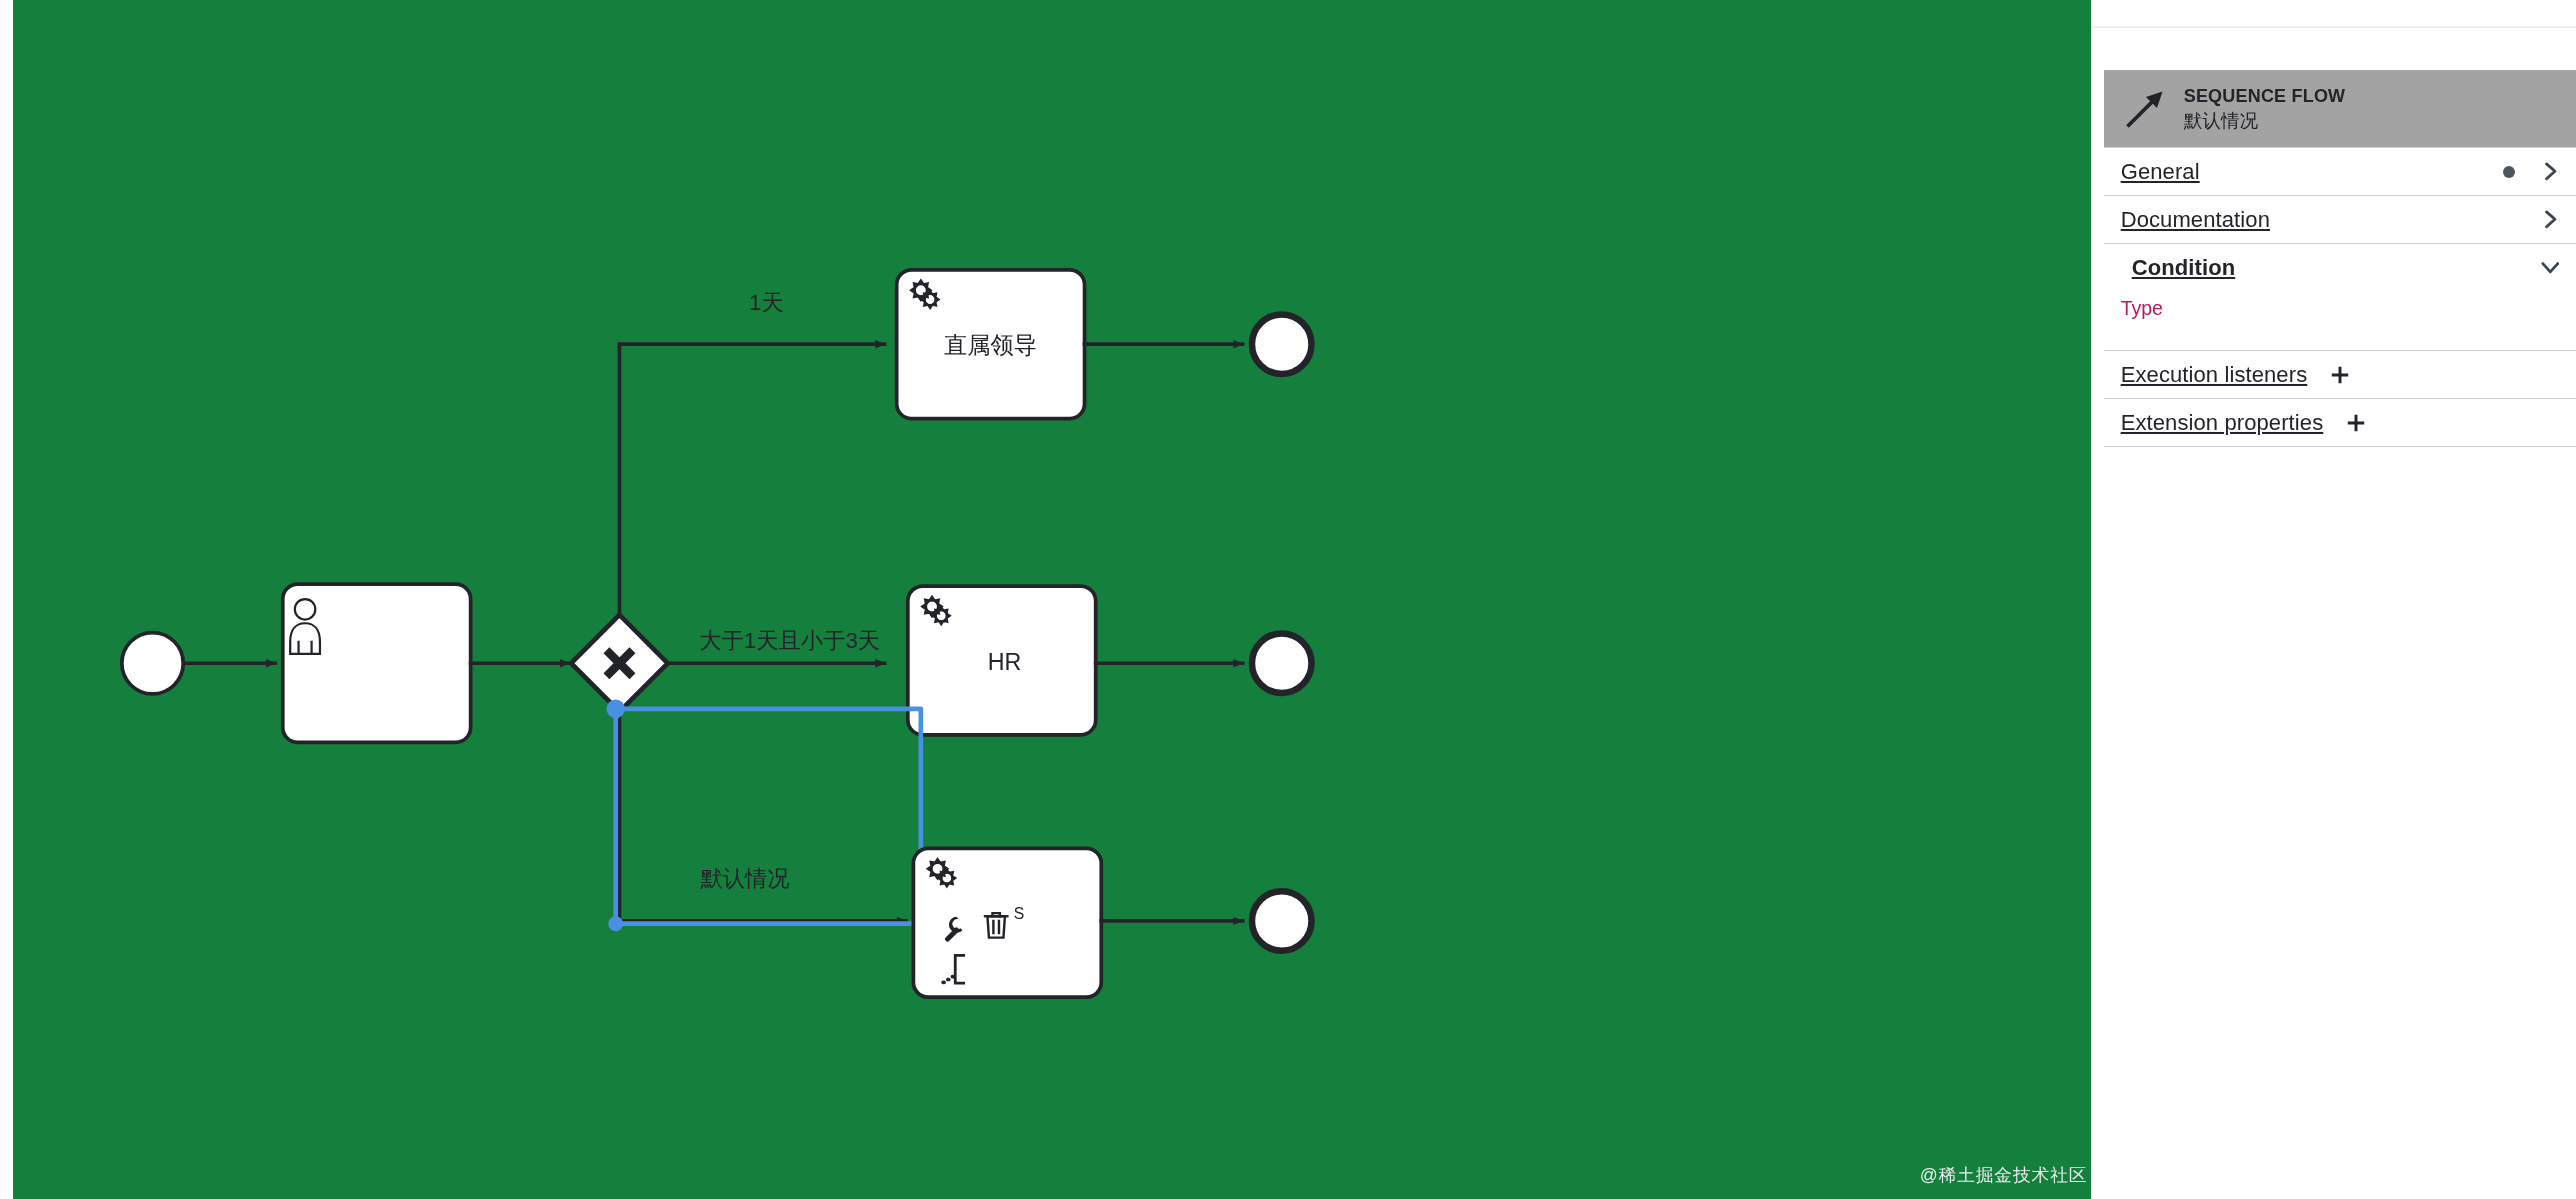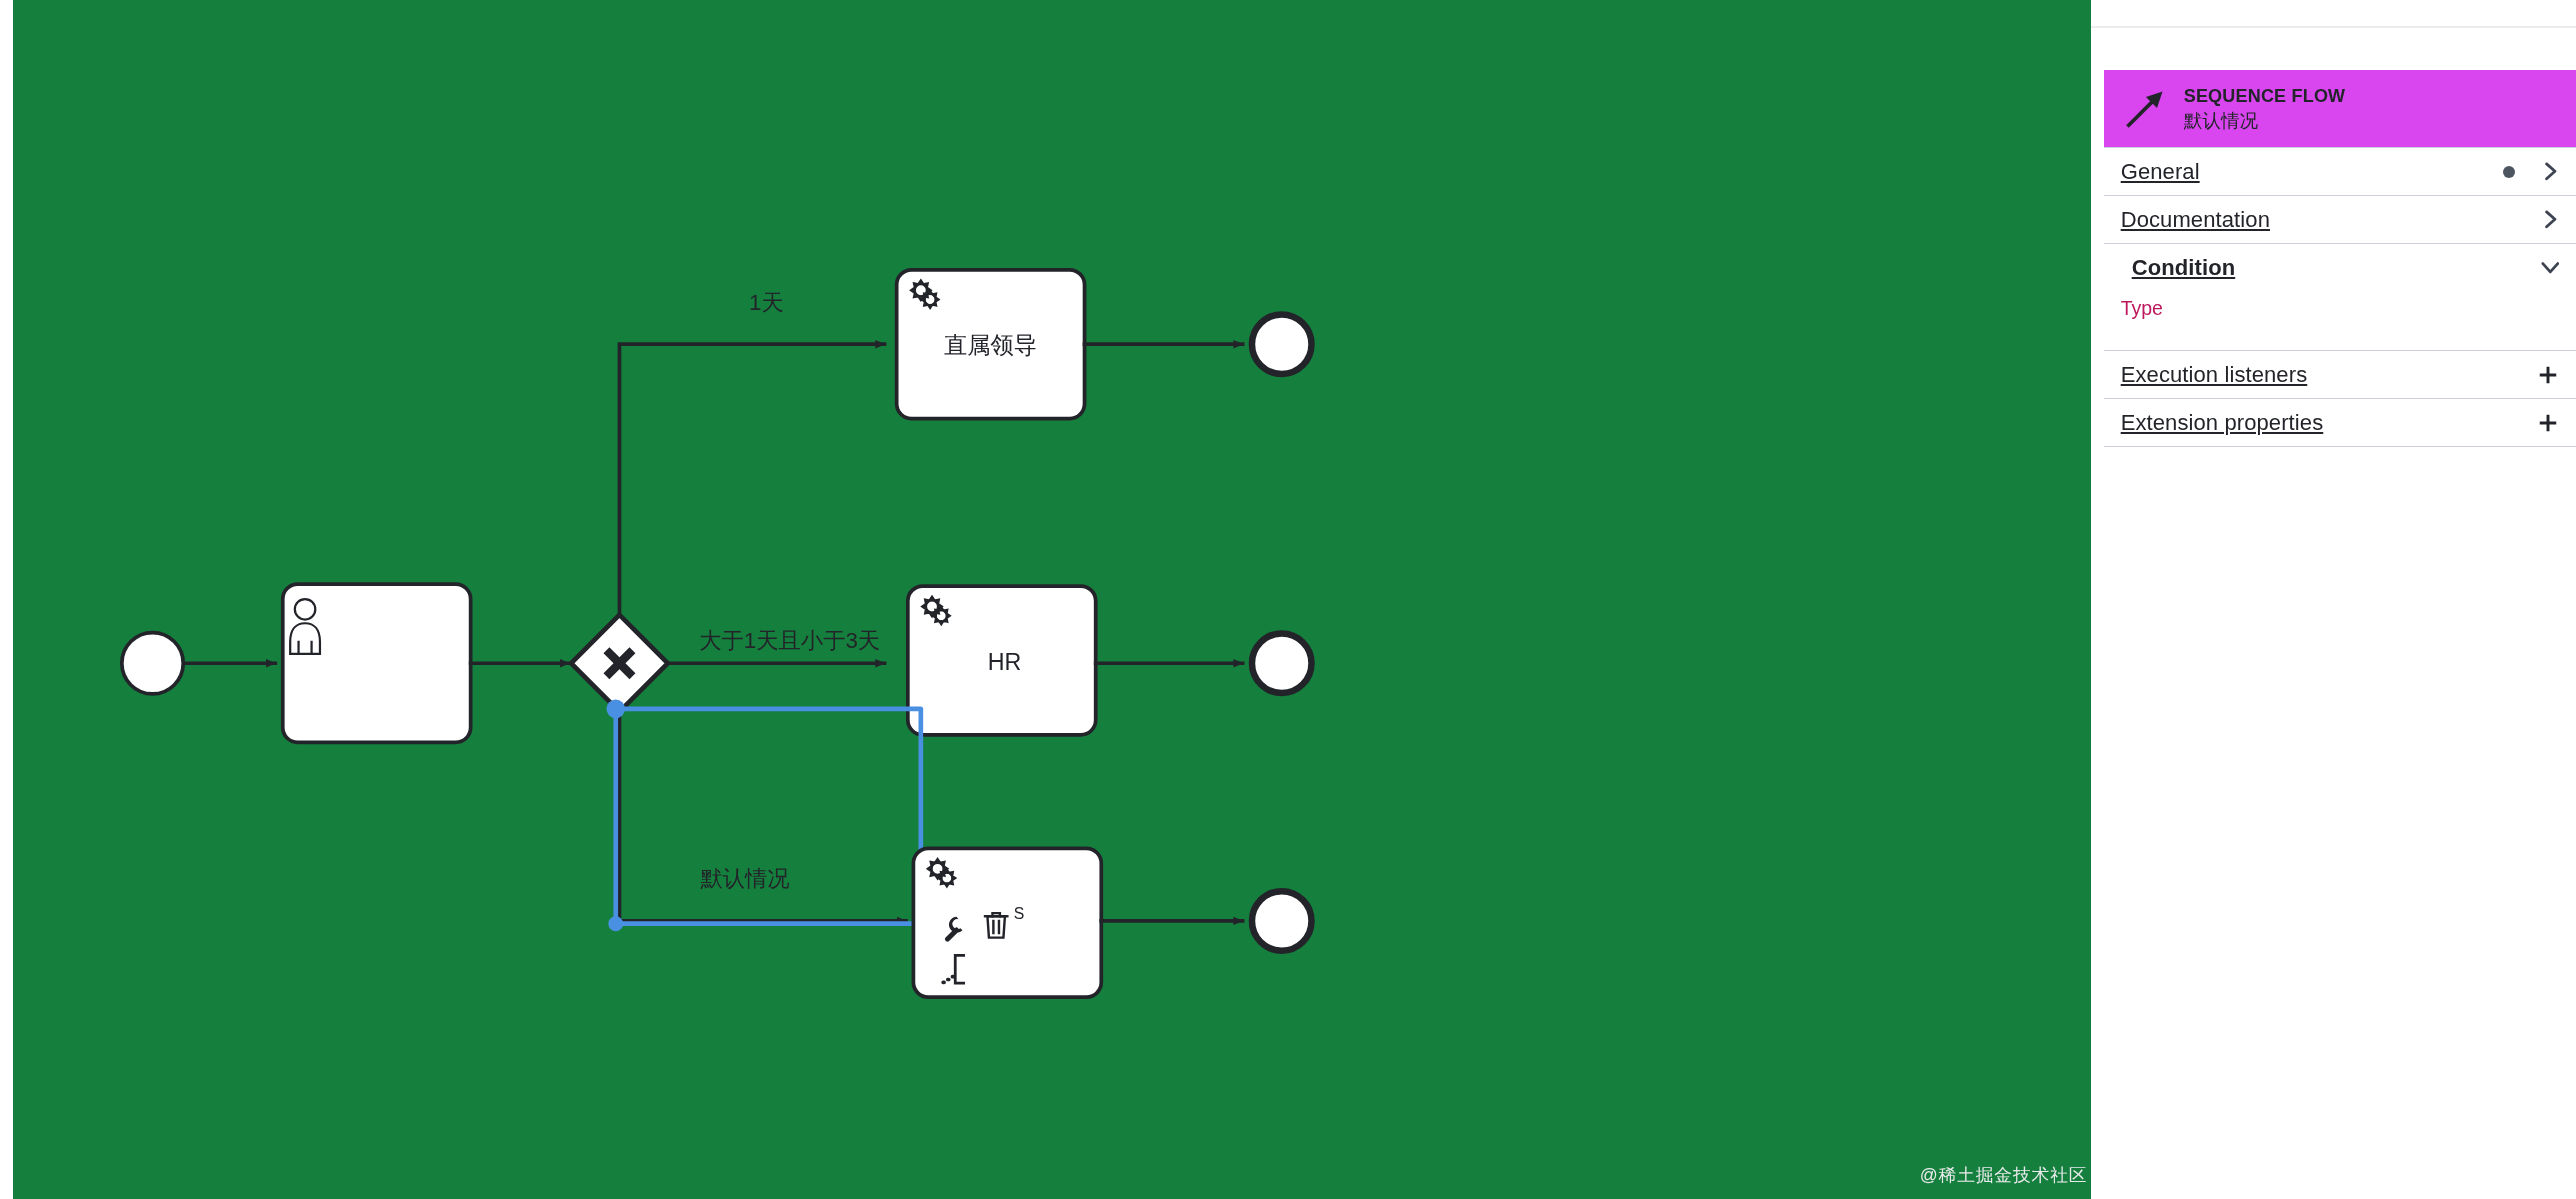--- a/index.html
+++ b/index.html
@@ -56,21 +56,21 @@
     background: #ededee;
   }
   .panel-inner {
     position: absolute;
     left: 13px;
     top: 70px;
     width: 472px;
   }
 
   .panel-header {
-    background: #d946ef;
+    background: #a3a3a3;
     height: 77px;
     display: flex;
     align-items: center;
     padding-left: 16.7px;
     box-sizing: border-box;
   }
   .panel-header .hdr-icon {
     width: 48px;
     height: 48px;
     flex: 0 0 48px;
@@ -146,21 +146,21 @@
     display: flex;
     align-items: center;
     padding: 0 13px;
     font-size: 20.5px;
     color: #22242a;
     cursor: pointer;
   }
   .fake-select .sel-val { flex: 1 1 auto; }
   .fake-select .sel-chev { width: 18.6px; height: 18.6px; flex: 0 0 18.6px; }
 
-  .group.row-plus { justify-content: space-between; }
+  .group.row-plus { justify-content: flex-start; }
 </style>
 </head>
 <body>
 
 <div id="canvas">
   <svg width="2091" height="1200" viewBox="0 0 2248 1290" xmlns="http://www.w3.org/2000/svg">
     <defs>
       <marker id="arr" markerWidth="11" markerHeight="11" refX="10" refY="5.5" orient="auto" markerUnits="userSpaceOnUse">
         <path d="M0,1 L11,5.5 L0,10 z" fill="#22242a"></path>
       </marker>

